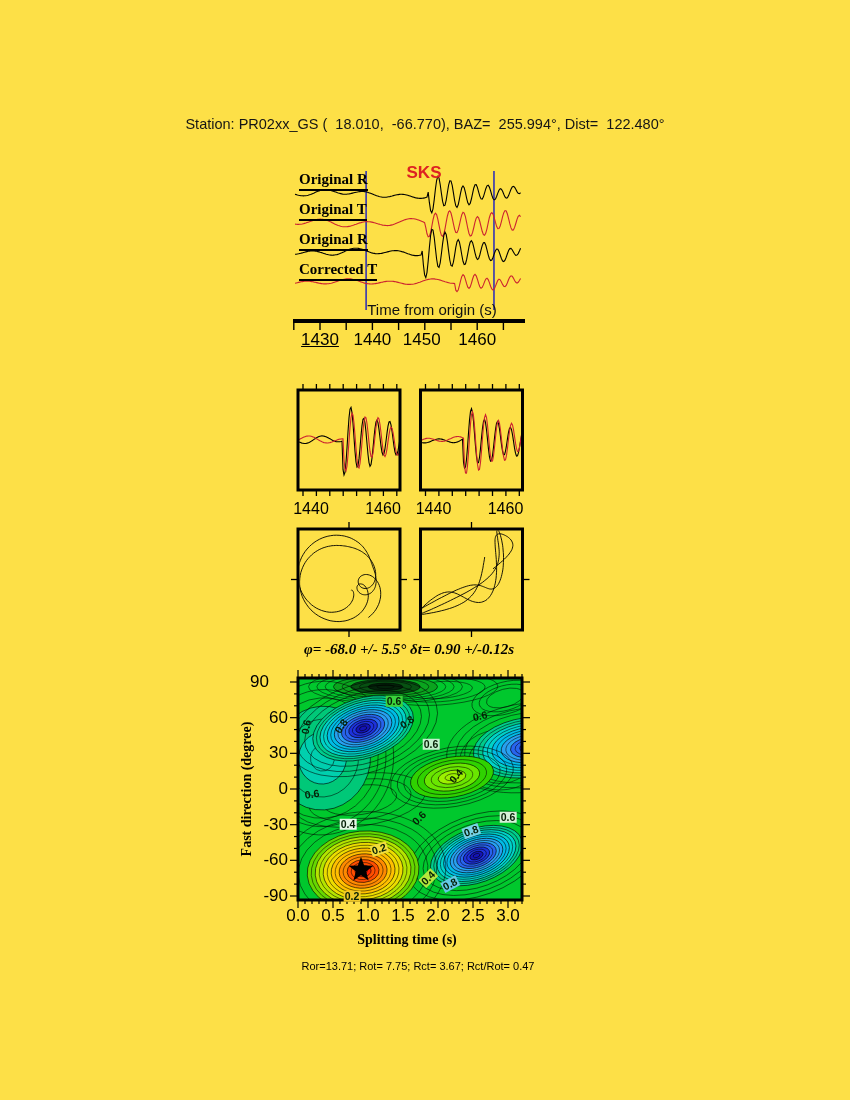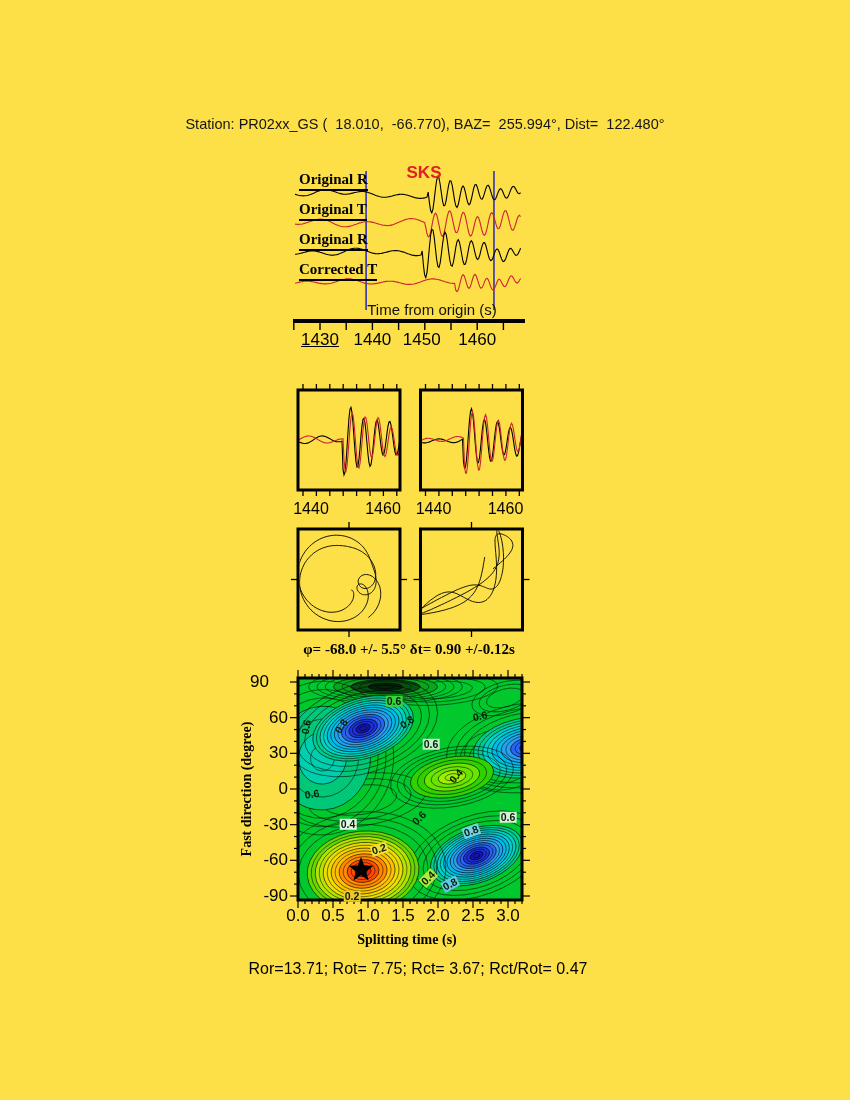--- a/index.html
+++ b/index.html
@@ -9,24 +9,24 @@
   #labels{position:absolute;left:0;top:0;width:850px;height:1100px;}
   .abs{position:absolute;}
   .hdr{left:0;right:0;text-align:center;white-space:pre;font-size:14.5px;color:#151515;}
   .trace-label{font-family:"Liberation Serif",serif;font-weight:bold;font-size:15px;line-height:1.05;
                border-bottom:2px solid #000;padding-bottom:1px;display:inline-block;white-space:nowrap;}
   .phase{font-weight:bold;font-size:17px;color:#dd2222;transform:translateX(-50%);white-space:nowrap;}
   .axis-label{font-size:15px;color:#111;transform:translateX(-50%);white-space:nowrap;}
   .tick{font-size:17px;color:#000;}
   .tick-sm{font-size:16px;color:#000;}
   .serif-bold{font-family:"Liberation Serif",serif;font-weight:bold;white-space:nowrap;}
-  .ctitle{font-size:15px;transform:translateX(-50%);}
+  .ctitle{font-size:15px;transform:translateX(-50%);font-style:italic;}
   .cxlabel{font-size:14px;transform:translateX(-50%);}
   .cylabel{font-size:14px;transform:translate(-50%,-50%) rotate(-90deg);}
-  .footer-line{font-size:16px;transform:translateX(-50%);white-space:pre;padding-left:16px;}
+  .footer-line{font-size:11px;transform:translateX(-50%);white-space:pre;padding-left:16px;}
   .clabel{font-size:10.5px;font-weight:bold;line-height:1;padding:0 1px;color:#062006;white-space:nowrap;}
 </style>
 </head>
 <body>
 
 <div id="page">
   <svg id="fig" width="850" height="1100" viewBox="0 0 850 1100">
       <g>
         <line x1="366.11199999999974" y1="171" x2="366.11199999999974" y2="310" stroke="#3434b4" stroke-width="1.6"></line>
         <line x1="493.96800000000025" y1="171" x2="493.96800000000025" y2="310" stroke="#3434b4" stroke-width="1.6"></line>

